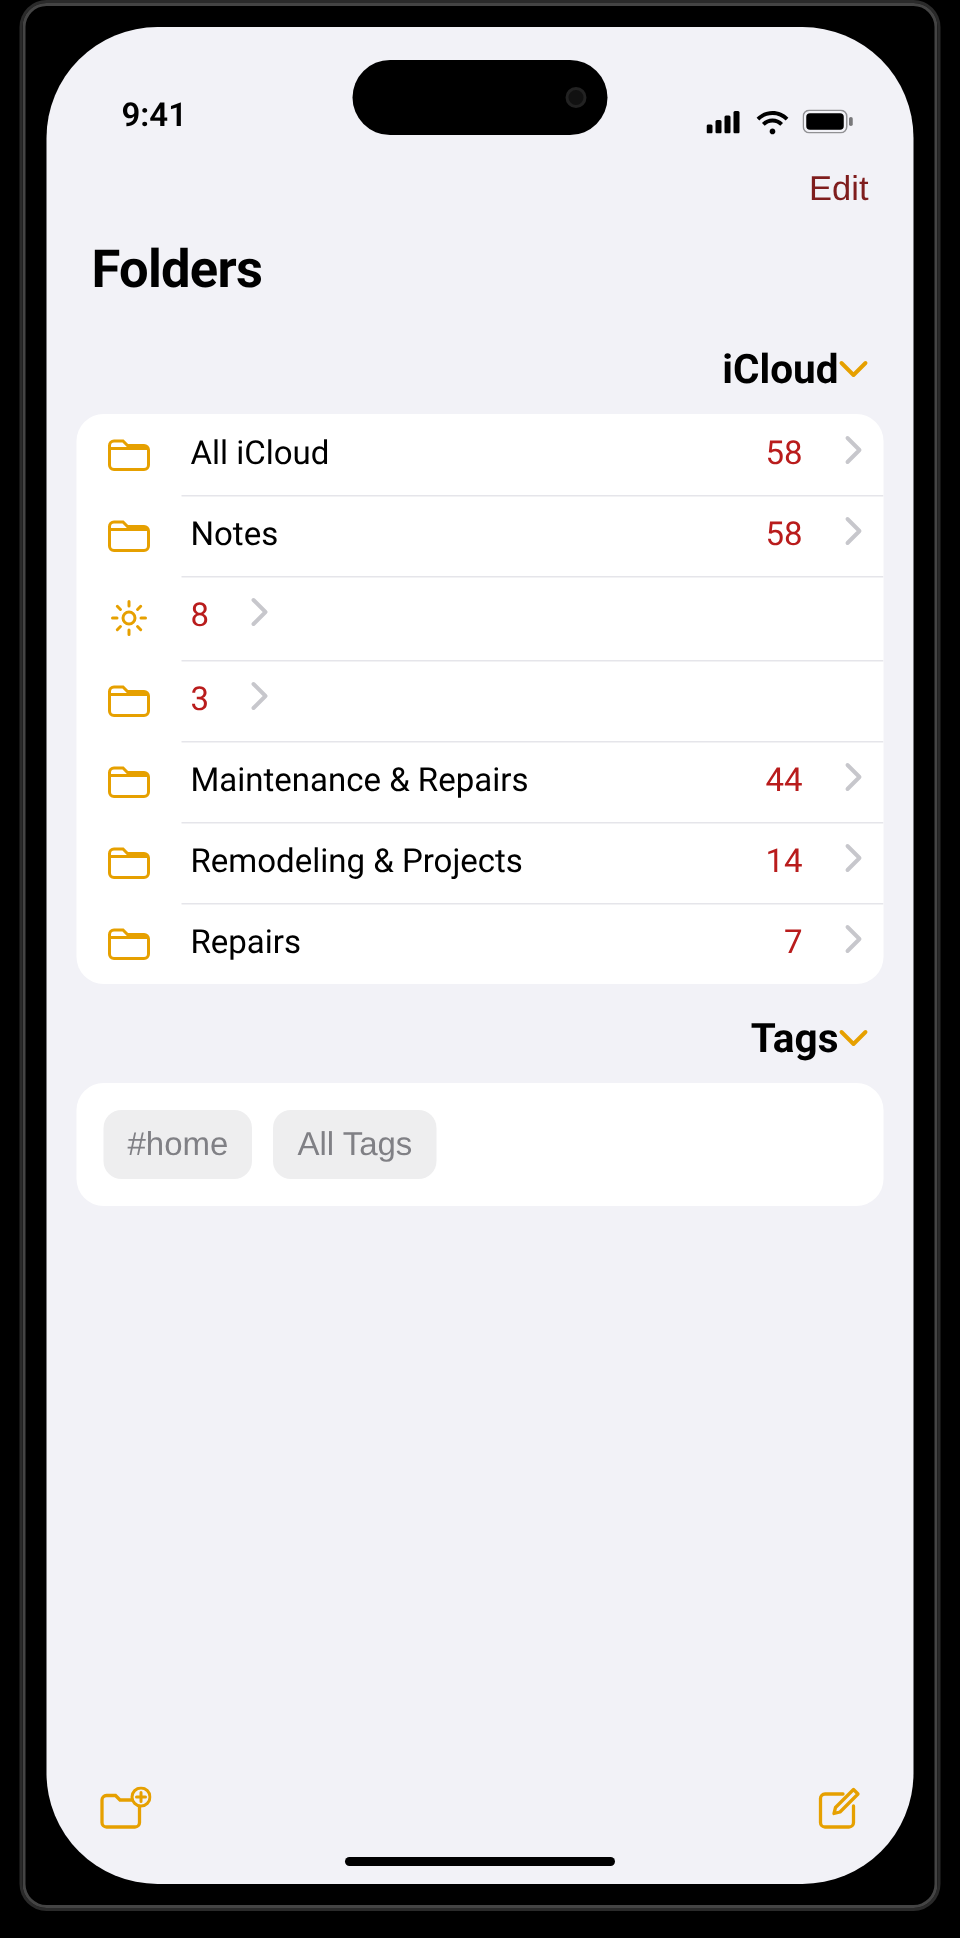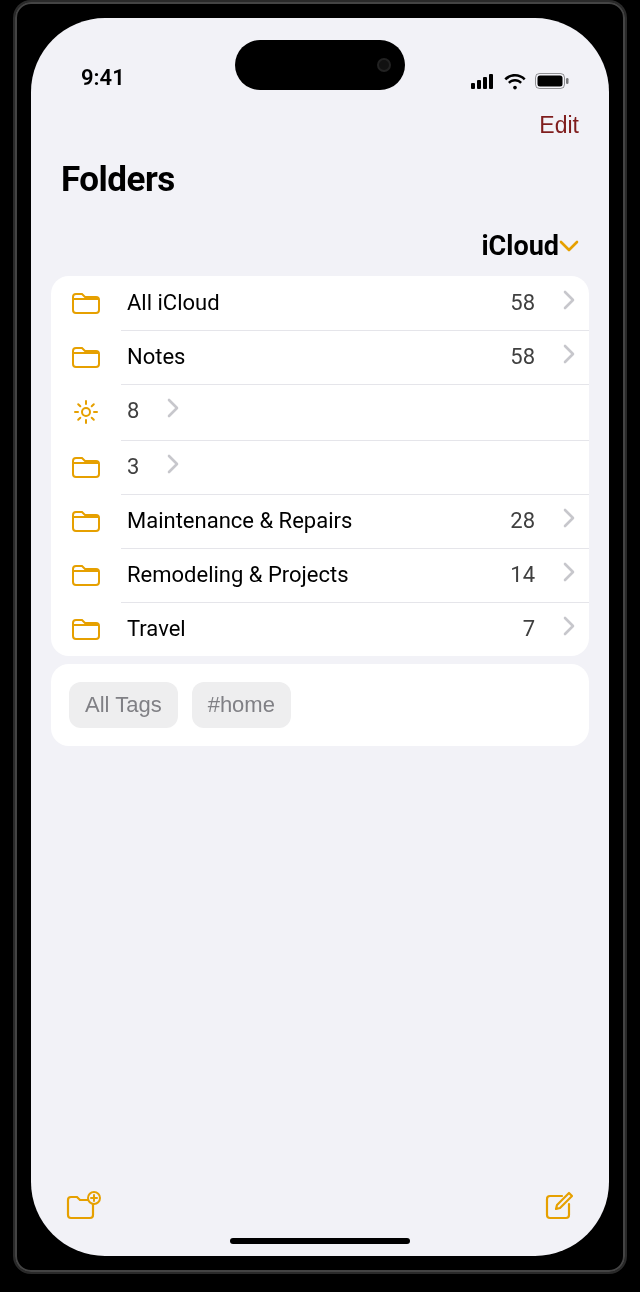--- a/index.html
+++ b/index.html
@@ -104,21 +104,21 @@
     position:absolute;
     left:70px;right:0;top:0;height:1px;background:#e5e5ea;
   }
   .row .icon { width:34px; display:flex; justify-content:center; color:#e6a000;}
   .row .label {
     flex:1;
     font-size: 22px;
     color:#000;
   }
   .row .count {
-    color:#404040;
+    color:#b91c1c;
     font-size:22px;
     margin-right:4px;
   }
   .row .disclosure { color:#c7c7cc;}
   .tags-card{
     background:#fff;
     margin:8px 20px 0 20px;
     border-radius:18px;
     padding:18px;
     display:flex;
@@ -256,21 +256,21 @@
           </span>
         </div>
         <div class="row">
           <span class="icon">
             <svg width="30" height="26" viewBox="0 0 30 26">
               <path d="M2 7c0-1.7 1.3-3 3-3h6l3 3h11c1.7 0 3 1.3 3 3v10c0 1.7-1.3 3-3 3H5c-1.7 0-3-1.3-3-3V7z" fill="none" stroke="#e6a000" stroke-width="2"></path>
               <path d="M2 9h26" stroke="#e6a000" stroke-width="2"></path>
             </svg>
           </span>
           <span class="label">Maintenance &amp; Repairs</span>
-          <span class="count">28</span>
+          <span class="count">44</span>
           <span class="disclosure">
             <svg width="12" height="20" viewBox="0 0 12 20">
               <path d="M2 2l8 8-8 8" fill="none" stroke="#c7c7cc" stroke-width="2.6" stroke-linecap="round" stroke-linejoin="round"></path>
             </svg>
           </span>
         </div>
         <div class="row">
           <span class="icon">
             <svg width="30" height="26" viewBox="0 0 30 26">
               <path d="M2 7c0-1.7 1.3-3 3-3h6l3 3h11c1.7 0 3 1.3 3 3v10c0 1.7-1.3 3-3 3H5c-1.7 0-3-1.3-3-3V7z" fill="none" stroke="#e6a000" stroke-width="2"></path>
@@ -285,34 +285,42 @@
             </svg>
           </span>
         </div>
         <div class="row">
           <span class="icon">
             <svg width="30" height="26" viewBox="0 0 30 26">
               <path d="M2 7c0-1.7 1.3-3 3-3h6l3 3h11c1.7 0 3 1.3 3 3v10c0 1.7-1.3 3-3 3H5c-1.7 0-3-1.3-3-3V7z" fill="none" stroke="#e6a000" stroke-width="2"></path>
               <path d="M2 9h26" stroke="#e6a000" stroke-width="2"></path>
             </svg>
           </span>
-          <span class="label">Travel</span>
+          <span class="label">Repairs</span>
           <span class="count">7</span>
           <span class="disclosure">
             <svg width="12" height="20" viewBox="0 0 12 20">
               <path d="M2 2l8 8-8 8" fill="none" stroke="#c7c7cc" stroke-width="2.6" stroke-linecap="round" stroke-linejoin="round"></path>
             </svg>
           </span>
         </div>
       </div>
 
+    <div class="section-header">
+      <span>Tags</span>
+      <span class="chev">
+        <svg width="20" height="12" viewBox="0 0 20 12">
+            <path d="M2 2l8 8 8-8" fill="none" stroke="#e6a000" stroke-width="2.6" stroke-linecap="round" stroke-linejoin="round"></path>
+          </svg>
+      </span>
+    </div>
 
     <div class="tags-card" id="tags-card">
+        <button class="tag-chip">#home</button>
         <button class="tag-chip">All Tags</button>
-        <button class="tag-chip">#home</button>
       </div>
 
     <div class="spacer"></div>
 
     <div class="toolbar">
       <span>
         <svg width="36" height="30" viewBox="0 0 36 30">
             <path d="M3 9c0-1.7 1.3-3 3-3h6l3 3h10c1.7 0 3 1.3 3 3v12c0 1.7-1.3 3-3 3H6c-1.7 0-3-1.3-3-3V9z" fill="none" stroke="#e6a000" stroke-width="2.2"></path>
             <circle cx="29" cy="7" r="6" fill="#f2f2f7" stroke="#e6a000" stroke-width="2"></circle>
             <path d="M29 4v6M26 7h6" stroke="#e6a000" stroke-width="2" stroke-linecap="round"></path>

